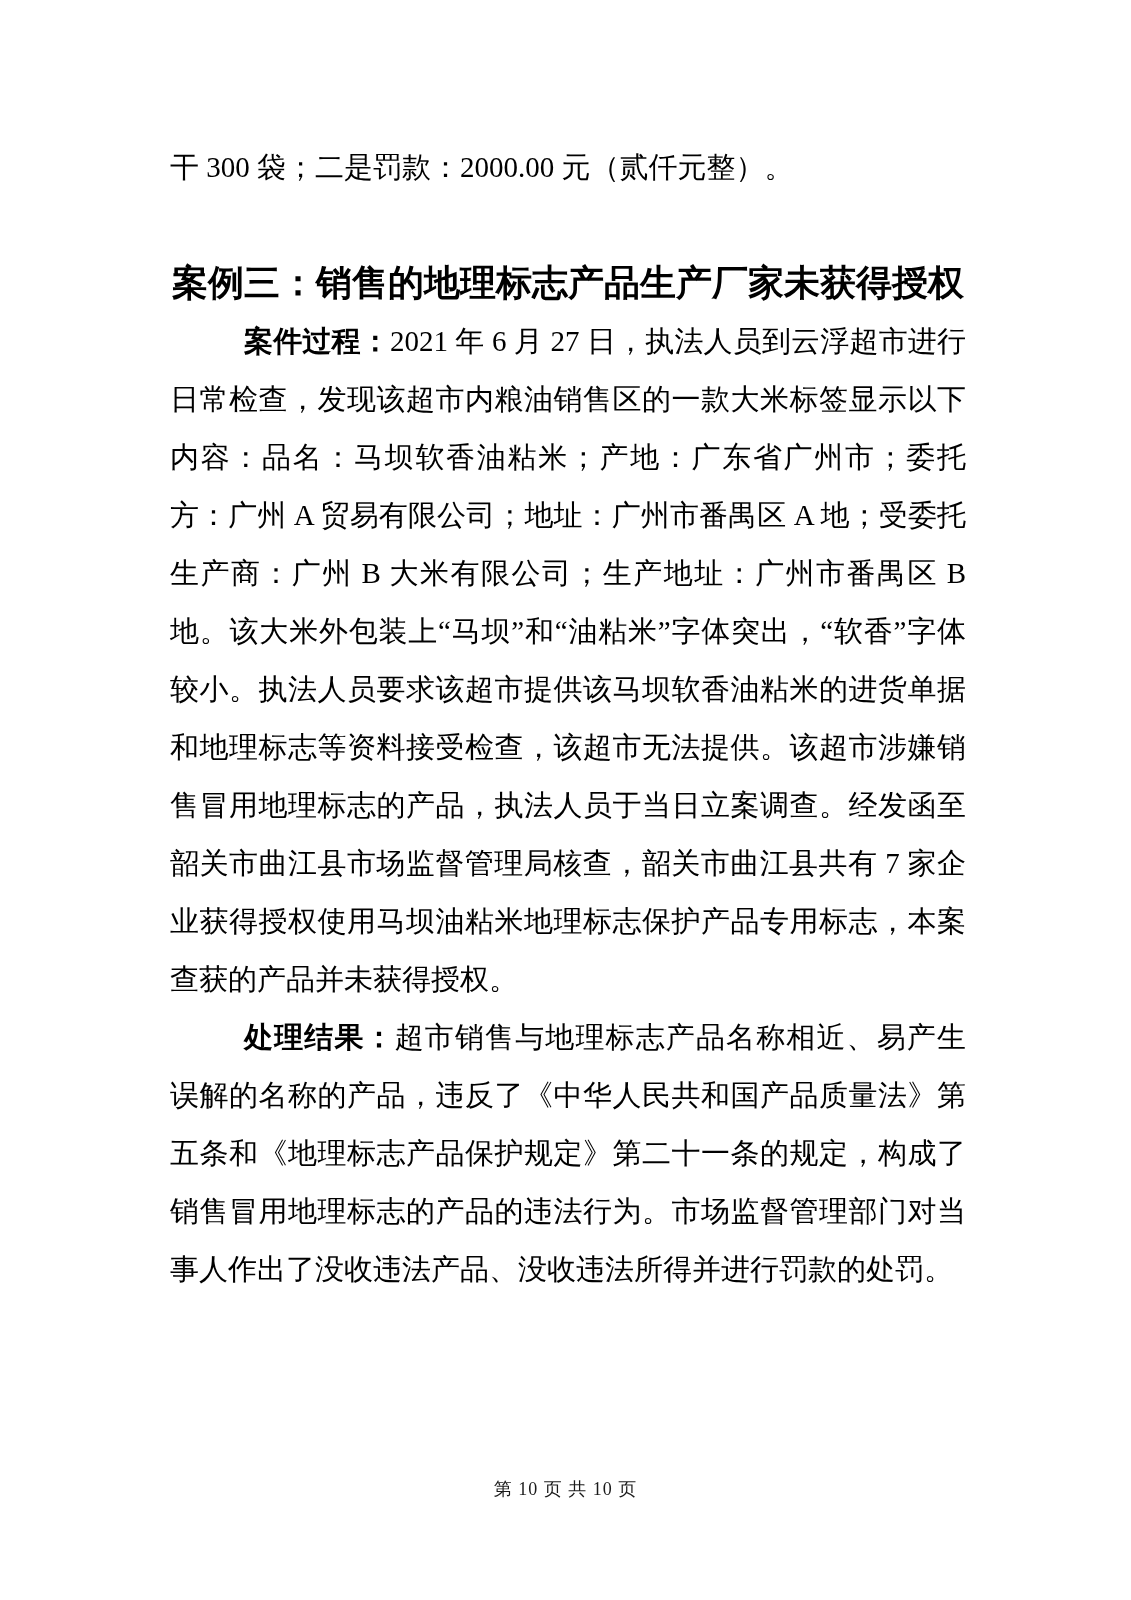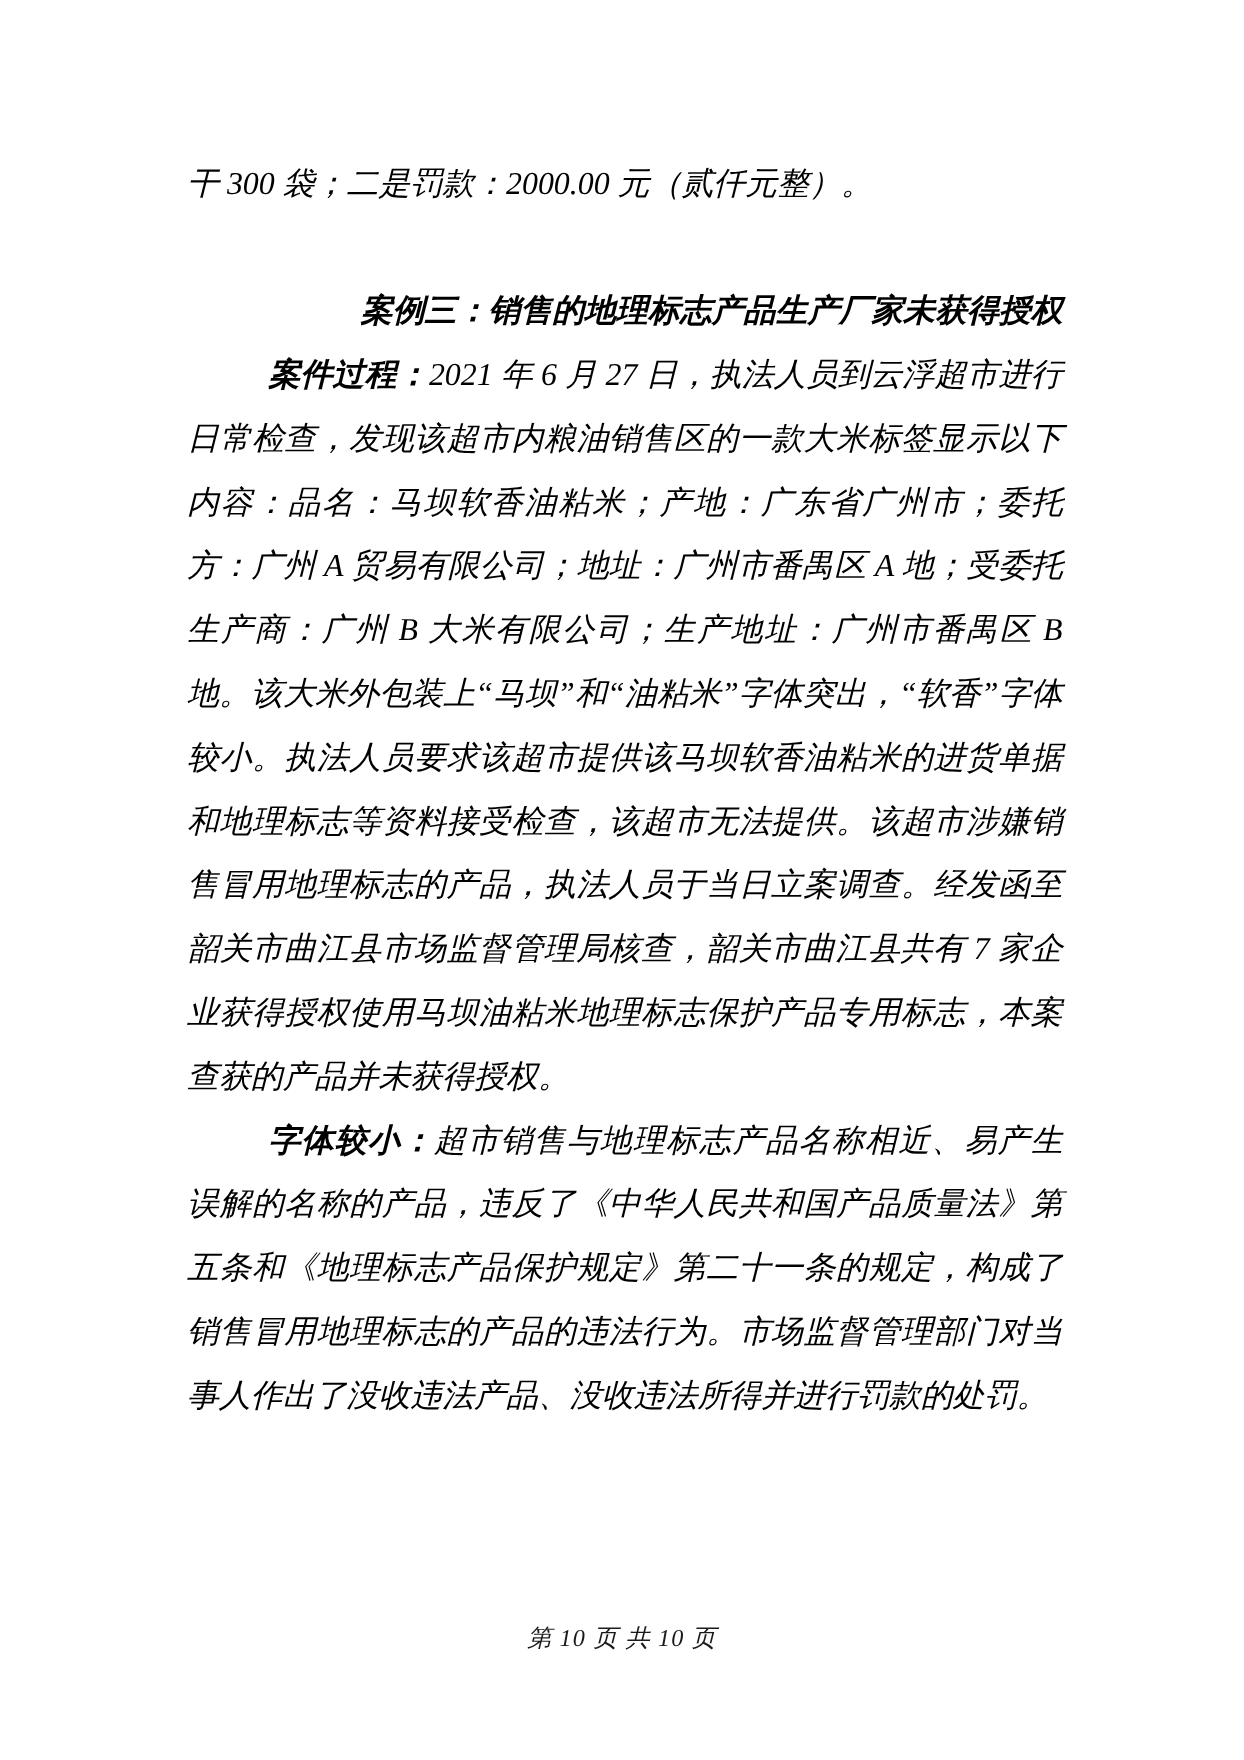--- a/index.html
+++ b/index.html
@@ -8,70 +8,69 @@
     font-family: "Liberation Serif", "DejaVu Serif", serif;
   }
   .page {
     position: relative;
     width: 1131px;
     height: 1600px;
     background: #ffffff;
     color: #000000;
     margin: 0 auto;
     overflow: hidden;
-    font-style: italic;
   }
   .content {
     position: absolute;
     left: 170px;
     top: 138px;
     width: 796px;
     font-size: 29px;
     line-height: 58px;
     text-align: justify;
   }
   .continuation-line {
     text-align: left;
   }
   .section-heading {
     margin-top: 58px;
-    font-size: 29px;
+    font-size: 36px;
     font-weight: bold;
-    text-align: right;
+    text-align: center;
     white-space: nowrap;
   }
   .body-paragraph {
     text-indent: 2em;
   }
   .para-label {
     font-weight: bold;
     margin-left: 16px;
   }
   .page-footer {
     position: absolute;
     top: 1476px;
     left: 0;
     width: 100%;
     text-align: center;
-    font-size: 22px;
+    font-size: 18px;
     line-height: 26px;
     color: #1a1a1a;
     letter-spacing: 1px;
   }
 </style>
 </head>
 <body>
 
 <div class="page">
   <div class="content">
 
     <p class="continuation-line">干 300 袋；二是罚款：2000.00 元（贰仟元整）。</p>
 
     <h2 class="section-heading">案例三：销售的地理标志产品生产厂家未获得授权</h2>
 
     <p class="body-paragraph"><span class="para-label">案件过程：</span><span>2021 年 6 月 27 日，执法人员到云浮超市进行日常检查，发现该超市内粮油销售区的一款大米标签显示以下内容：品名：马坝软香油粘米；产地：广东省广州市；委托方：广州 A 贸易有限公司；地址：广州市番禺区 A 地；受委托生产商：广州 B 大米有限公司；生产地址：广州市番禺区 B 地。该大米外包装上“马坝”和“油粘米”字体突出，“软香”字体较小。执法人员要求该超市提供该马坝软香油粘米的进货单据和地理标志等资料接受检查，该超市无法提供。该超市涉嫌销售冒用地理标志的产品，执法人员于当日立案调查。经发函至韶关市曲江县市场监督管理局核查，韶关市曲江县共有 7 家企业获得授权使用马坝油粘米地理标志保护产品专用标志，本案查获的产品并未获得授权。</span></p>
 
-    <p class="body-paragraph"><span class="para-label">字体较小：</span><span>超市销售与地理标志产品名称相近、易产生误解的名称的产品，违反了《中华人民共和国产品质量法》第五条和《地理标志产品保护规定》第二十一条的规定，构成了销售冒用地理标志的产品的违法行为。市场监督管理部门对当事人作出了没收违法产品、没收违法所得并进行罚款的处罚。</span></p>
+    <p class="body-paragraph"><span class="para-label">处理结果：</span><span>超市销售与地理标志产品名称相近、易产生误解的名称的产品，违反了《中华人民共和国产品质量法》第五条和《地理标志产品保护规定》第二十一条的规定，构成了销售冒用地理标志的产品的违法行为。市场监督管理部门对当事人作出了没收违法产品、没收违法所得并进行罚款的处罚。</span></p>
 
   </div>
 
   <div class="page-footer">第 10 页 共 10 页</div>
 </div>
 
 </body></html>

